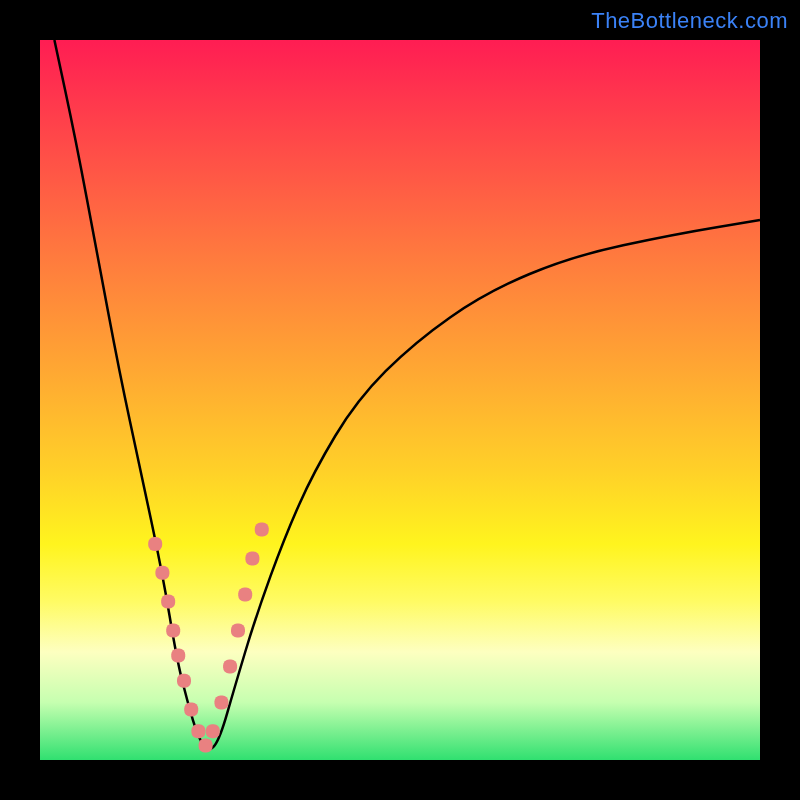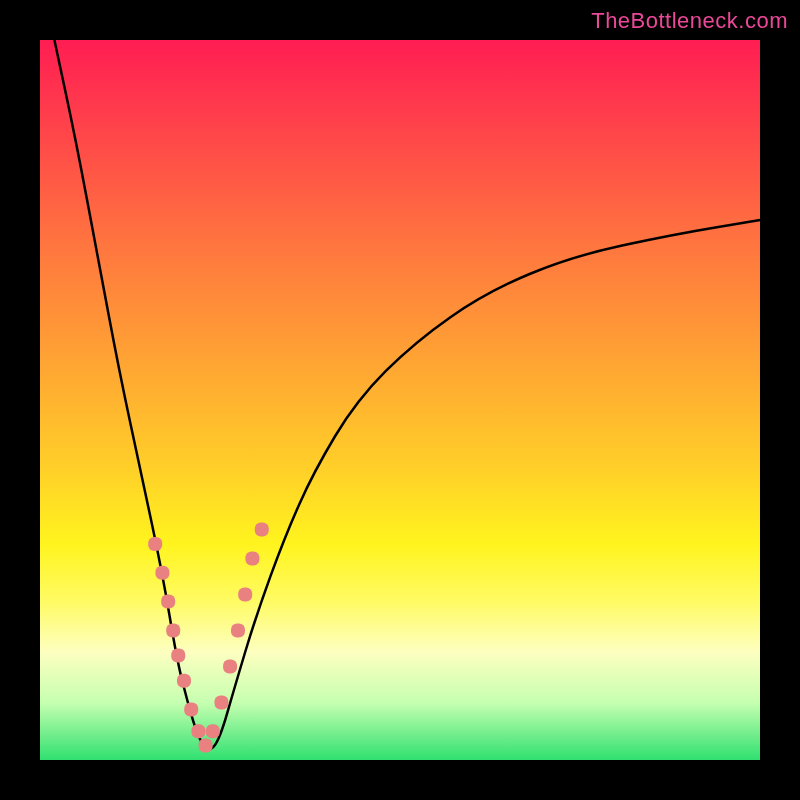--- a/index.html
+++ b/index.html
@@ -34,21 +34,21 @@
       #fffb64 78%,
       #fdffc0 85%,
       #c6ffb0 92%,
       #30e070 100%
     );
   }
   .watermark {
     position: absolute;
     top: 8px;
     right: 12px;
-    color: #ec4899;
+    color: #3b82f6;
     font-size: 22px;
     font-weight: 500;
     letter-spacing: 0.5px;
     user-select: none;
   }
   svg.curve {
     position: absolute;
     left: 0;
     top: 0;
     width: 720px;

